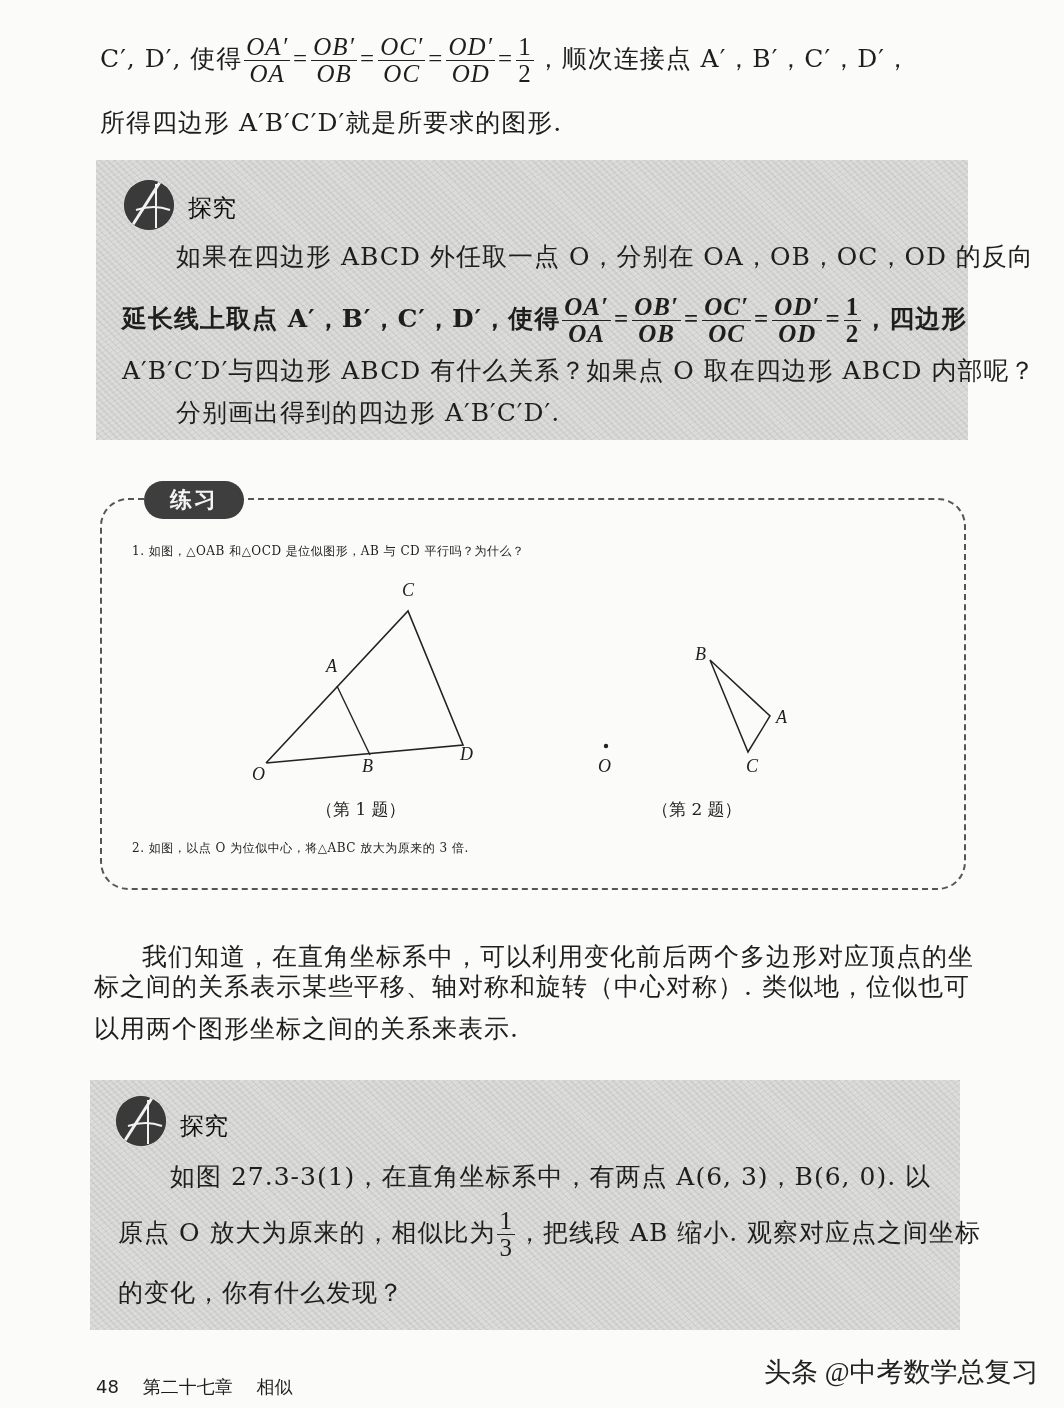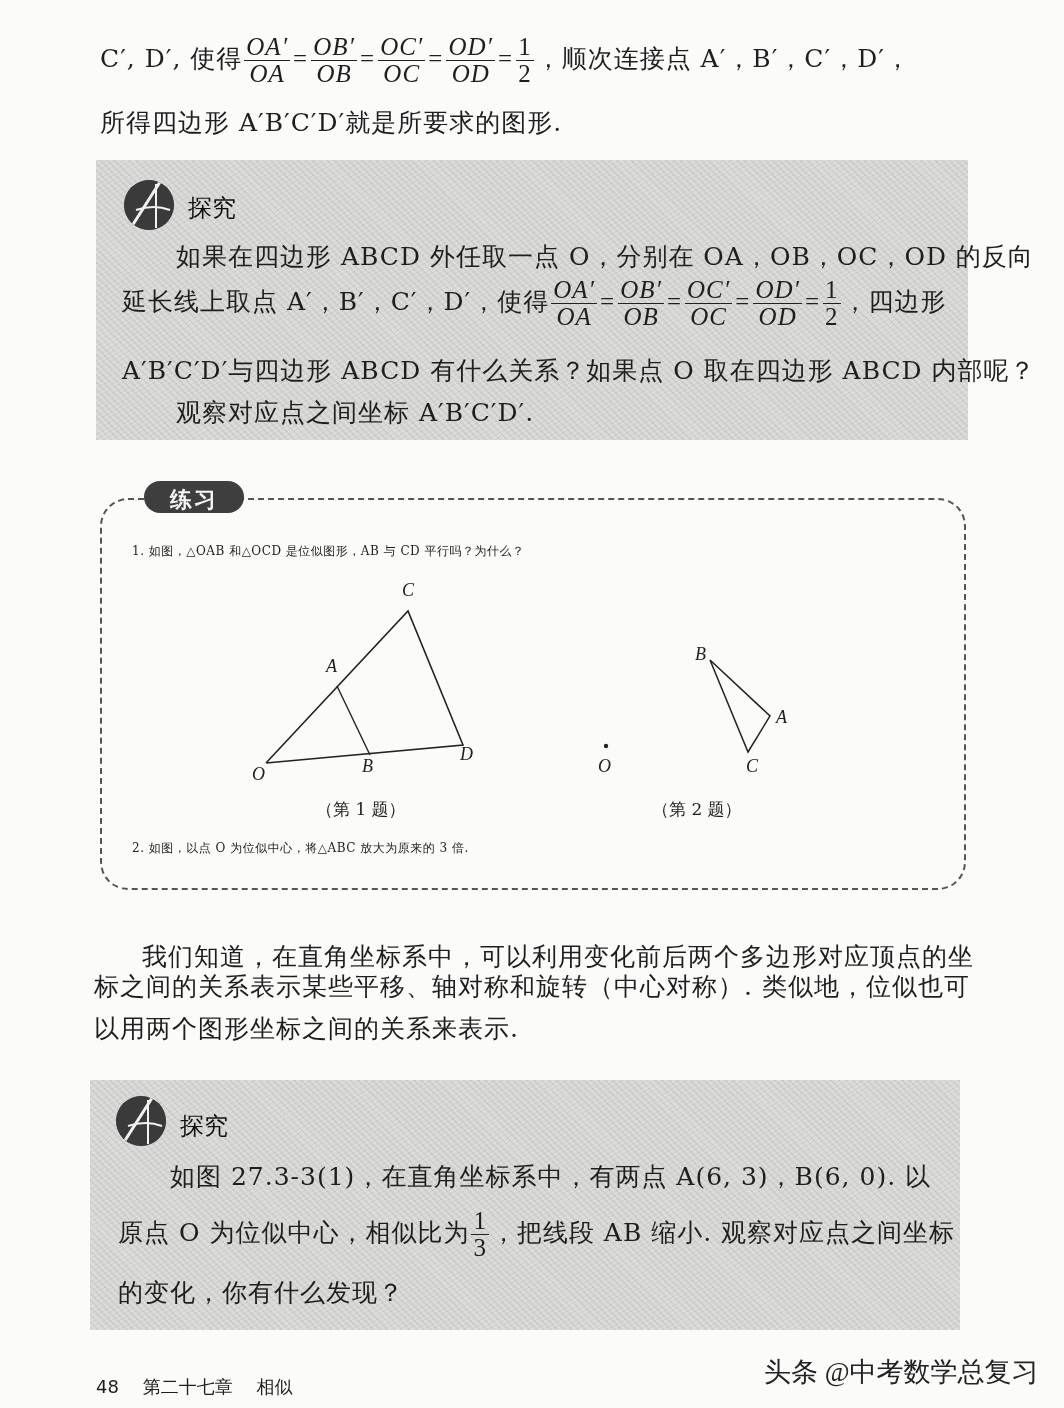--- a/index.html
+++ b/index.html
@@ -24,21 +24,21 @@
       #dcdcda;
   }
   .explore-icon { position:absolute; width:50px; height:50px; border-radius:50%; background:#3a3a3a; overflow:hidden; }
   .explore-title { position:absolute; font-family:"DejaVu Sans", sans-serif; font-weight:normal; font-size:24px; color:#111; }
   
   .practice {
     position:absolute; left:100px; top:498px; width:862px; height:388px;
     border:2px dashed #555; border-radius:28px;
   }
   .practice-tag {
-    position:absolute; left:144px; top:481px; width:100px; height:32px; border-radius:19px;
+    position:absolute; left:144px; top:481px; width:100px; height:38px; border-radius:19px;
     background:#3e3e3e; color:#f4f4f4; font-family:"DejaVu Sans", sans-serif; font-weight:bold; font-size:22px;
     text-align:center; line-height:38px; letter-spacing:2px;
   }
   .small { font-size:12px; letter-spacing:0.5px; }
   .caption { font-size:17px; }
   .footer { font-family:"DejaVu Sans", sans-serif; font-size:18px; }
   .watermark { font-family:Liberation Serif, serif; font-size:27px; color:#222; }
 </style>
 </head>
 <body>
@@ -53,25 +53,25 @@
   <svg width="50" height="50" viewBox="0 0 50 50">
     <circle cx="25" cy="25" r="25" fill="#3a3a3a"></circle>
     <line x1="36" y1="2" x2="8" y2="46" stroke="#f2f2f2" stroke-width="3"></line>
     <line x1="32" y1="4" x2="32" y2="48" stroke="#f2f2f2" stroke-width="2"></line>
     <path d="M12 30 Q30 24 46 30" stroke="#f2f2f2" stroke-width="2" fill="none"></path>
   </svg>
 </div>
 <div class="explore-title" style="left:188px; top:192px;">探究</div>
 
 <div class="line" style="left:176px; top:240px;">如果在四边形 ABCD 外任取一点 O，分别在 OA，OB，OC，OD 的反向</div>
-<div class="line" style="left:122px; top:277px;">
+<div class="line" style="left:122px; top:294px;font-weight:bold;">
   <span>延长线上取点 A′，B′，C′，D′，使得</span><span class="frac"><span class="num">OA′</span><span>OA</span></span><span class="eq">=</span><span class="frac"><span class="num">OB′</span><span>OB</span></span><span class="eq">=</span><span class="frac"><span class="num">OC′</span><span>OC</span></span><span class="eq">=</span><span class="frac"><span class="num">OD′</span><span>OD</span></span><span class="eq">=</span><span class="frac up"><span class="num">1</span><span>2</span></span><span>，四边形</span>
 </div>
 <div class="line" style="left:122px; top:354px;">A′B′C′D′与四边形 ABCD 有什么关系？如果点 O 取在四边形 ABCD 内部呢？</div>
-<div class="line" style="left:176px; top:396px;">观察对应点之间坐标 A′B′C′D′.</div>
+<div class="line" style="left:176px; top:396px;">分别画出得到的四边形 A′B′C′D′.</div>
 
 <div class="practice"></div>
 <div class="practice-tag">练习</div>
 
 <div class="line small" style="left:132px; top:543px;">1. 如图，△OAB 和△OCD 是位似图形，AB 与 CD 平行吗？为什么？</div>
 
 <svg class="abs" style="left:240px; top:575px;" width="260" height="210" viewBox="0 0 260 210">
   <polyline points="26,188 168,36 223,170 26,188" fill="none" stroke="#222" stroke-width="1.6"></polyline>
   <line x1="97" y1="111" x2="130" y2="180" stroke="#222" stroke-width="1.4"></line>
 </svg>
@@ -104,21 +104,21 @@
     <circle cx="25" cy="25" r="25" fill="#3a3a3a"></circle>
     <line x1="36" y1="2" x2="8" y2="46" stroke="#f2f2f2" stroke-width="3"></line>
     <line x1="32" y1="4" x2="32" y2="48" stroke="#f2f2f2" stroke-width="2"></line>
     <path d="M12 30 Q30 24 46 30" stroke="#f2f2f2" stroke-width="2" fill="none"></path>
   </svg>
 </div>
 <div class="explore-title" style="left:180px; top:1110px;">探究</div>
 
 <div class="line" style="left:170px; top:1160px;">如图 27.3-3(1)，在直角坐标系中，有两点 A(6, 3)，B(6, 0). 以</div>
 <div class="line" style="left:118px; top:1208px;">
-  <span>原点 O 为位似中心，相似比为</span><span class="frac up"><span class="num">1</span><span>3</span></span><span>，把线段 AB 缩小. 观察对应点之间坐标</span>
+  <span>原点 O 放大为原来的，相似比为</span><span class="frac up"><span class="num">1</span><span>3</span></span><span>，把线段 AB 缩小. 观察对应点之间坐标</span>
 </div>
 <div class="line" style="left:118px; top:1276px;">的变化，你有什么发现？</div>
 
 <div class="abs footer" style="left:96px; top:1375px;">
   <span>48</span>
   <span style="margin-left:18px;">第二十七章</span>
   <span style="margin-left:18px;">相似</span>
 </div>
 <div class="abs watermark" style="left:764px; top:1354px;">头条 @中考数学总复习</div>
 

